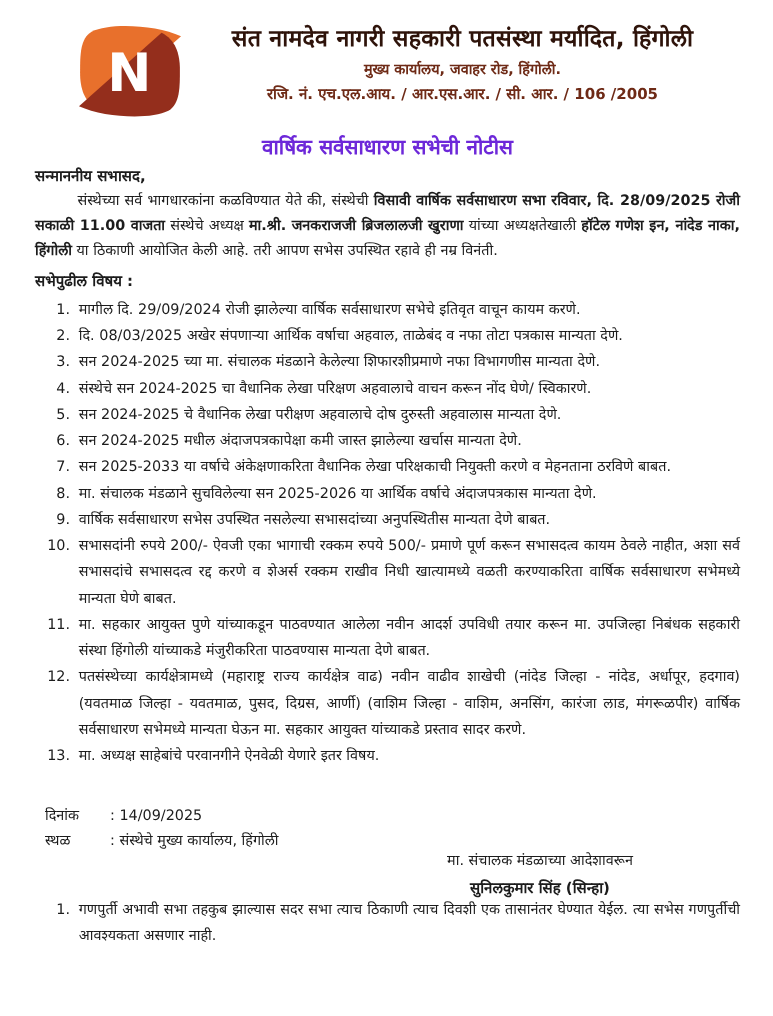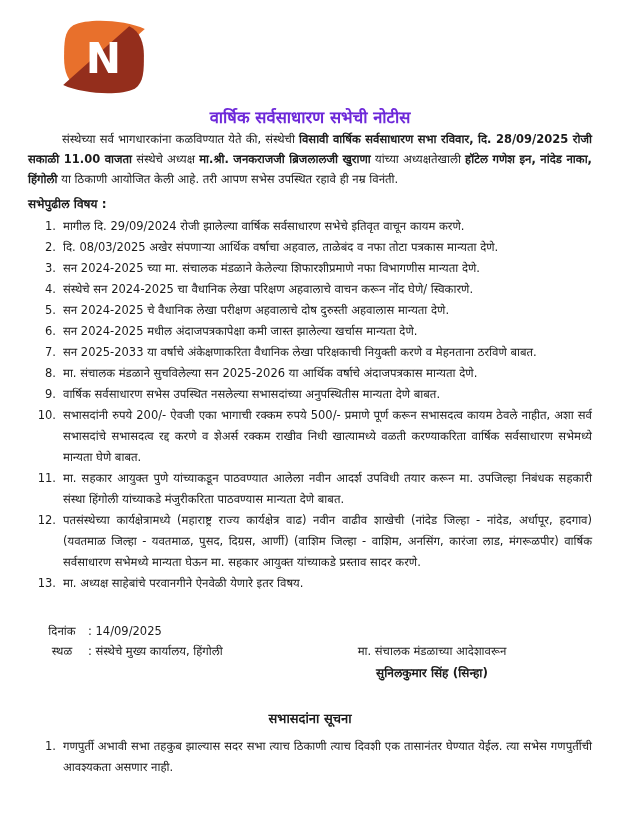--- a/index.html
+++ b/index.html
@@ -42,48 +42,54 @@
   ol.doc-list { list-style:none; margin:4px 0 0 0; padding:0 0 0 8px; }
   ol.doc-list li {
     display:flex; align-items:flex-start;
     font-size:11.5px; line-height:21px;
   }
   ol.doc-list .num { flex:none; min-width:20px; text-align:right; margin-right:7px; }
   ol.doc-list .txt { flex:1; text-align:justify; }
   
   .footer { position:relative; margin-top:27px; height:66px; }
   .footer-left { font-size:11.5px; line-height:20px; margin-left:8px; }
-  .footer-row { display:flex;text-align:center; }
+  .footer-row { display:flex; }
   .footer-label { width:52px; flex:none; }
   .signature {
-    position:absolute; left:284px; top:20px; width:240px;
+    position:absolute; left:284px; top:36px; width:240px;
     text-align:center; font-size:11.5px; line-height:20px;
   }
   .signatory { font-weight:bold; font-size:12px; margin-top:2px; }
   
   .notes-heading {
     text-align:center; font-weight:bold; font-size:13px; margin-top:22px;
   }
   ol.notes { margin-top:9px; }
 </style>
 </head>
 <body>
 
 <div class="page">
 
   <div class="header">
     <svg class="logo" viewBox="0 0 95 85" aria-hidden="true">
       <path d="M 92,12 C 70,2 30,0 14,8 C 4,14 4,28 4,44 C 4,58 8,70 20,76 L 92,12 Z" fill="#E8702C"></path>
       <path d="M 3,73 C 25,83 65,85 81,77 C 91,71 91,57 91,41 C 91,27 87,15 75,9 L 3,73 Z" fill="#942E1C"></path>
       <text x="47" y="60" text-anchor="middle" font-family="DejaVu Sans, sans-serif" font-size="46" font-weight="bold" fill="#ffffff">N</text>
     </svg>
+    <div class="header-text">
+      <div class="org-name">संत नामदेव नागरी सहकारी पतसंस्था मर्यादित, हिंगोली</div>
+      <div class="office-line">मुख्य कार्यालय, जवाहर रोड, हिंगोली.</div>
+      <div class="reg-line">रजि. नं. एच.एल.आय. / आर.एस.आर. / सी. आर. / 106 /2005</div>
+    </div>
   </div>
 
   <div class="notice-title">वार्षिक सर्वसाधारण सभेची नोटीस</div>
 
+  <div class="salutation">सन्माननीय सभासद,</div>
   <div class="intro"><span>संस्थेच्या सर्व भागधारकांना कळविण्यात येते की, संस्थेची </span><span class="b">विसावी वार्षिक सर्वसाधारण सभा रविवार, दि. 28/09/2025 रोजी सकाळी 11.00 वाजता</span><span> संस्थेचे अध्यक्ष </span><span class="b">मा.श्री. जनकराजजी ब्रिजलालजी खुराणा</span><span> यांच्या अध्यक्षतेखाली </span><span class="b">हॉटेल गणेश इन, नांदेड नाका, हिंगोली</span><span> या ठिकाणी आयोजित केली आहे. तरी आपण सभेस उपस्थित रहावे ही नम्र विनंती.</span></div>
 
   <div class="agenda-heading">सभेपुढील विषय :</div>
   <ol class="doc-list">
       <li>
         <span class="num">1.</span>
         <span class="txt">मागील दि. 29/09/2024 रोजी झालेल्या वार्षिक सर्वसाधारण सभेचे इतिवृत वाचून कायम करणे.</span>
       </li>
       <li>
         <span class="num">2.</span>
@@ -145,21 +151,20 @@
         <span class="footer-label">स्थळ</span>
         <span>: संस्थेचे मुख्य कार्यालय, हिंगोली</span>
       </div>
     </div>
     <div class="signature">
       <div>मा. संचालक मंडळाच्या आदेशावरून</div>
       <div class="signatory">सुनिलकुमार सिंह (सिन्हा)</div>
     </div>
   </div>
 
-  <div class="notes-heading">सभासदांना सूचना</div>
   <ol class="doc-list notes">
       <li>
         <span class="num">1.</span>
         <span class="txt">गणपुर्ती अभावी सभा तहकुब झाल्यास सदर सभा त्याच ठिकाणी त्याच दिवशी एक तासानंतर घेण्यात येईल. त्या सभेस गणपुर्तीची आवश्यकता असणार नाही.</span>
       </li>
     </ol>
 
 </div>
 
 </body></html>

